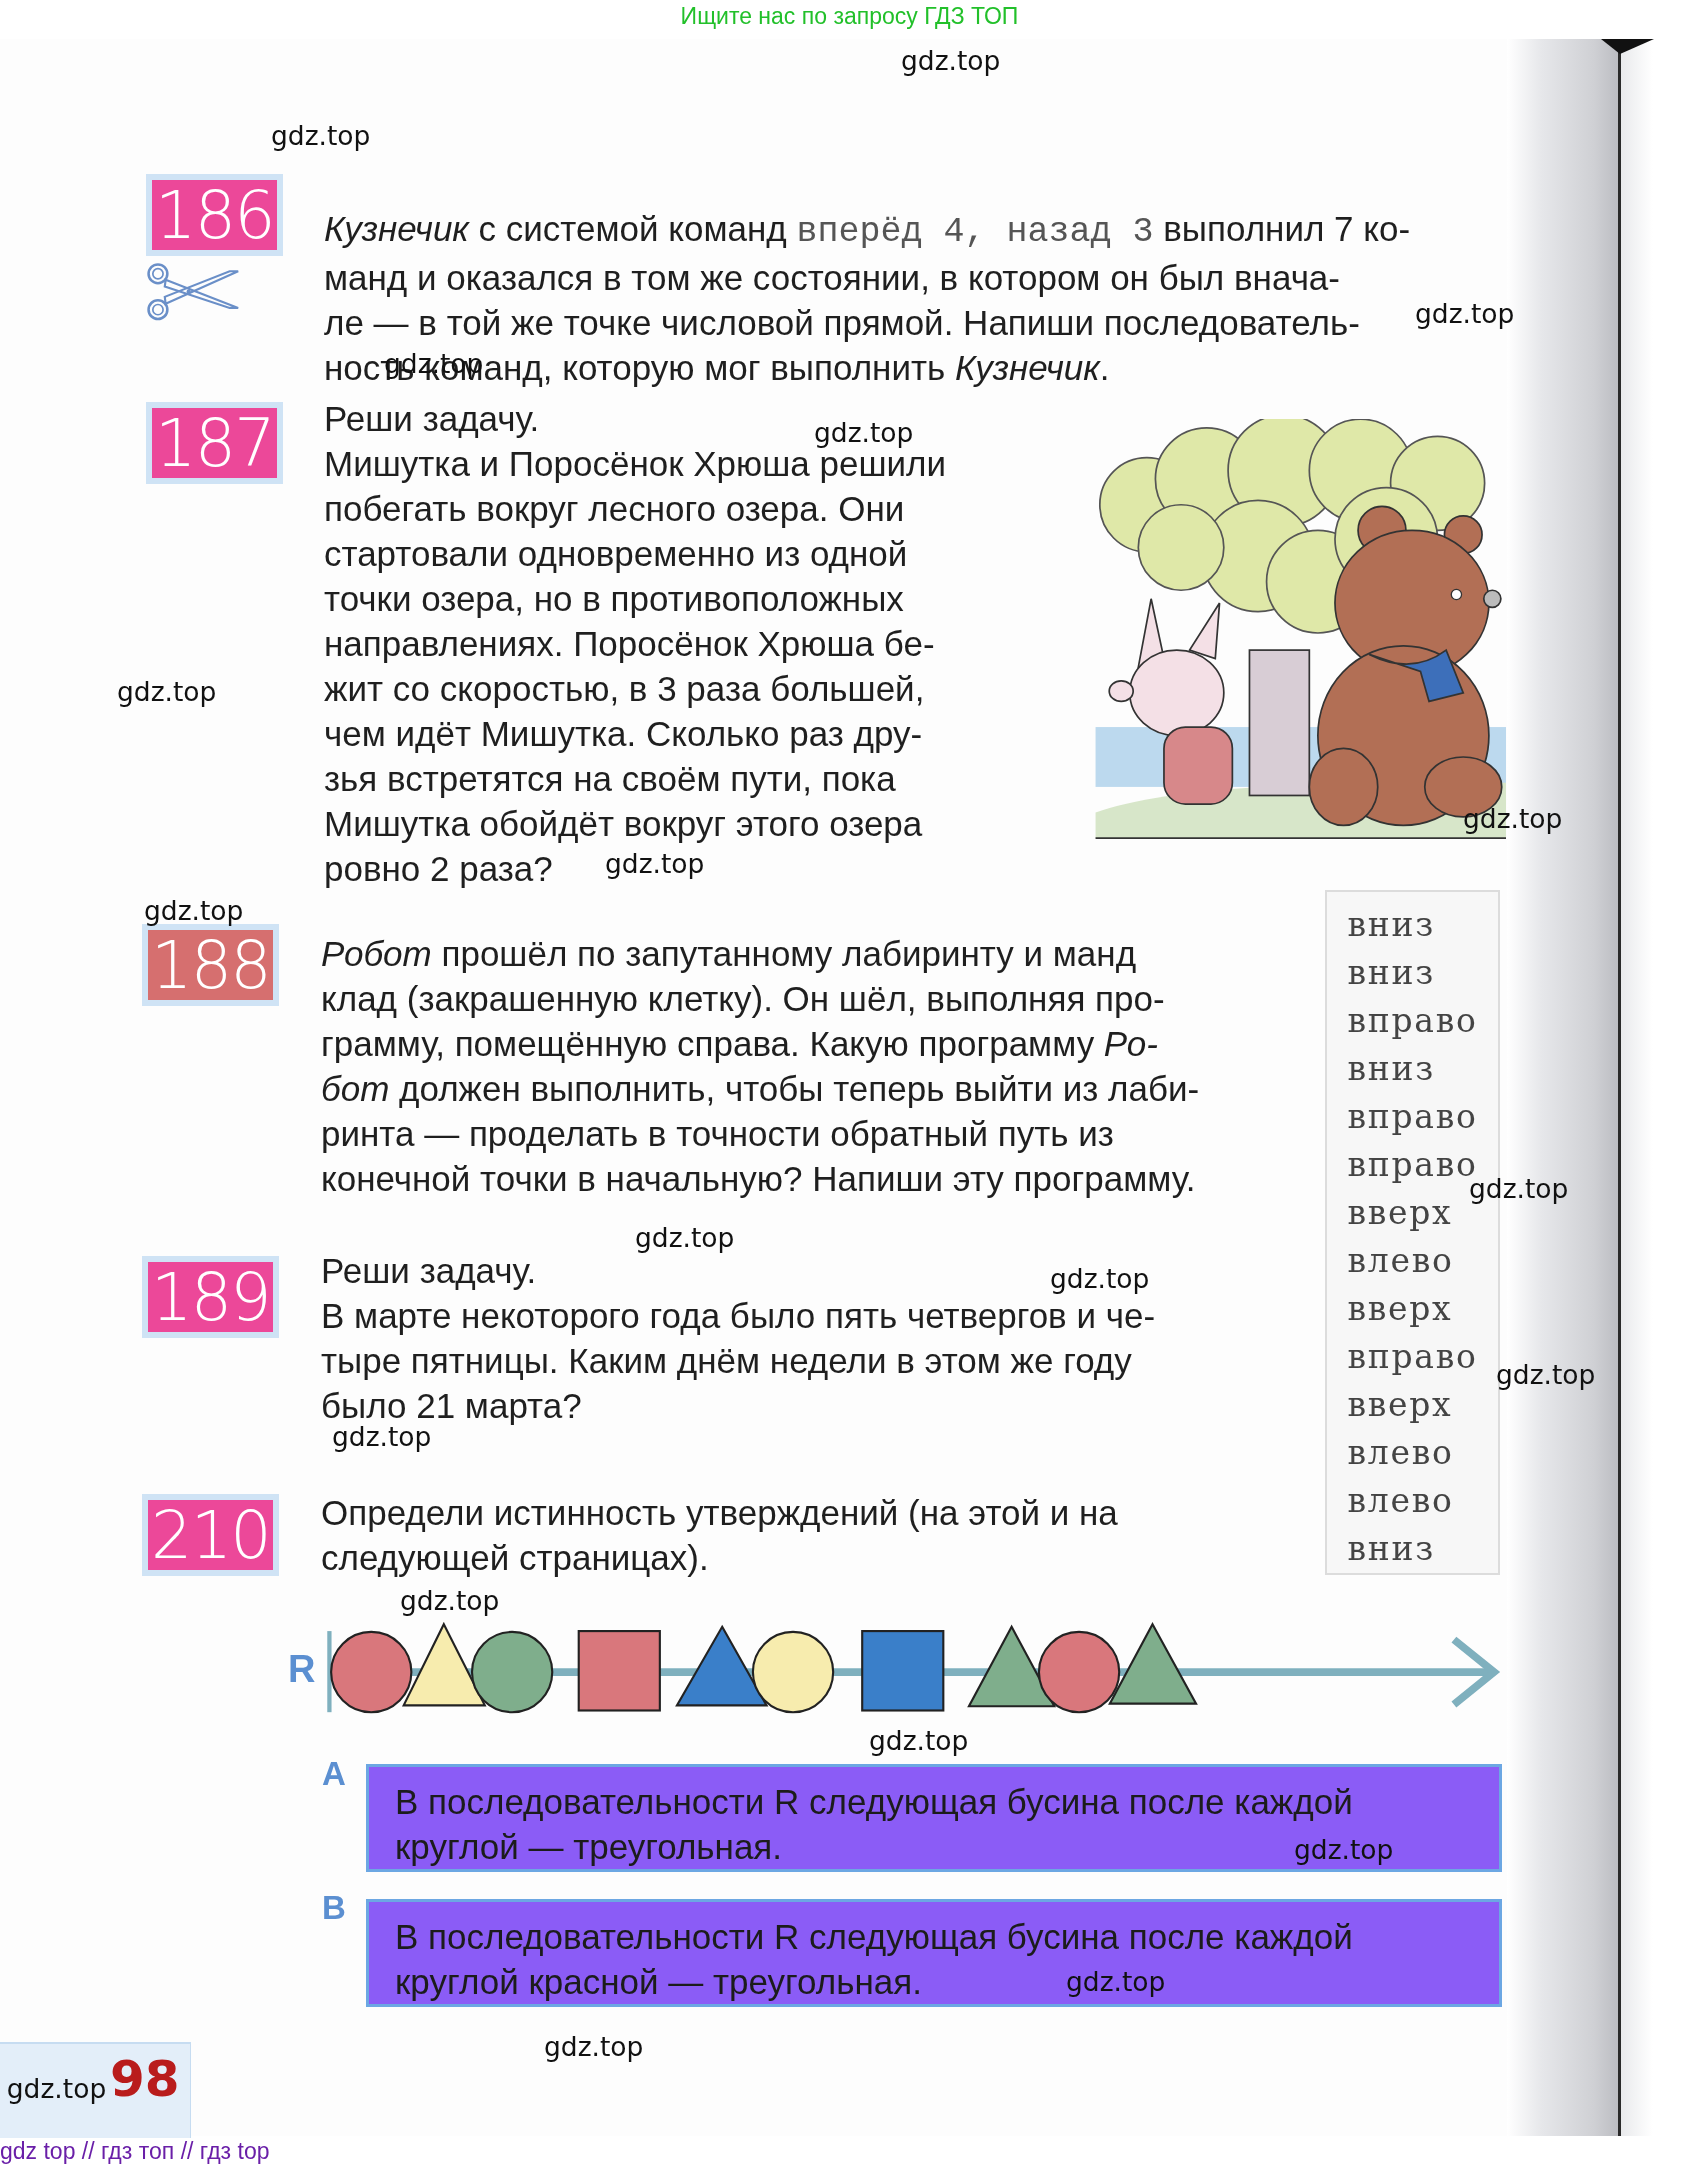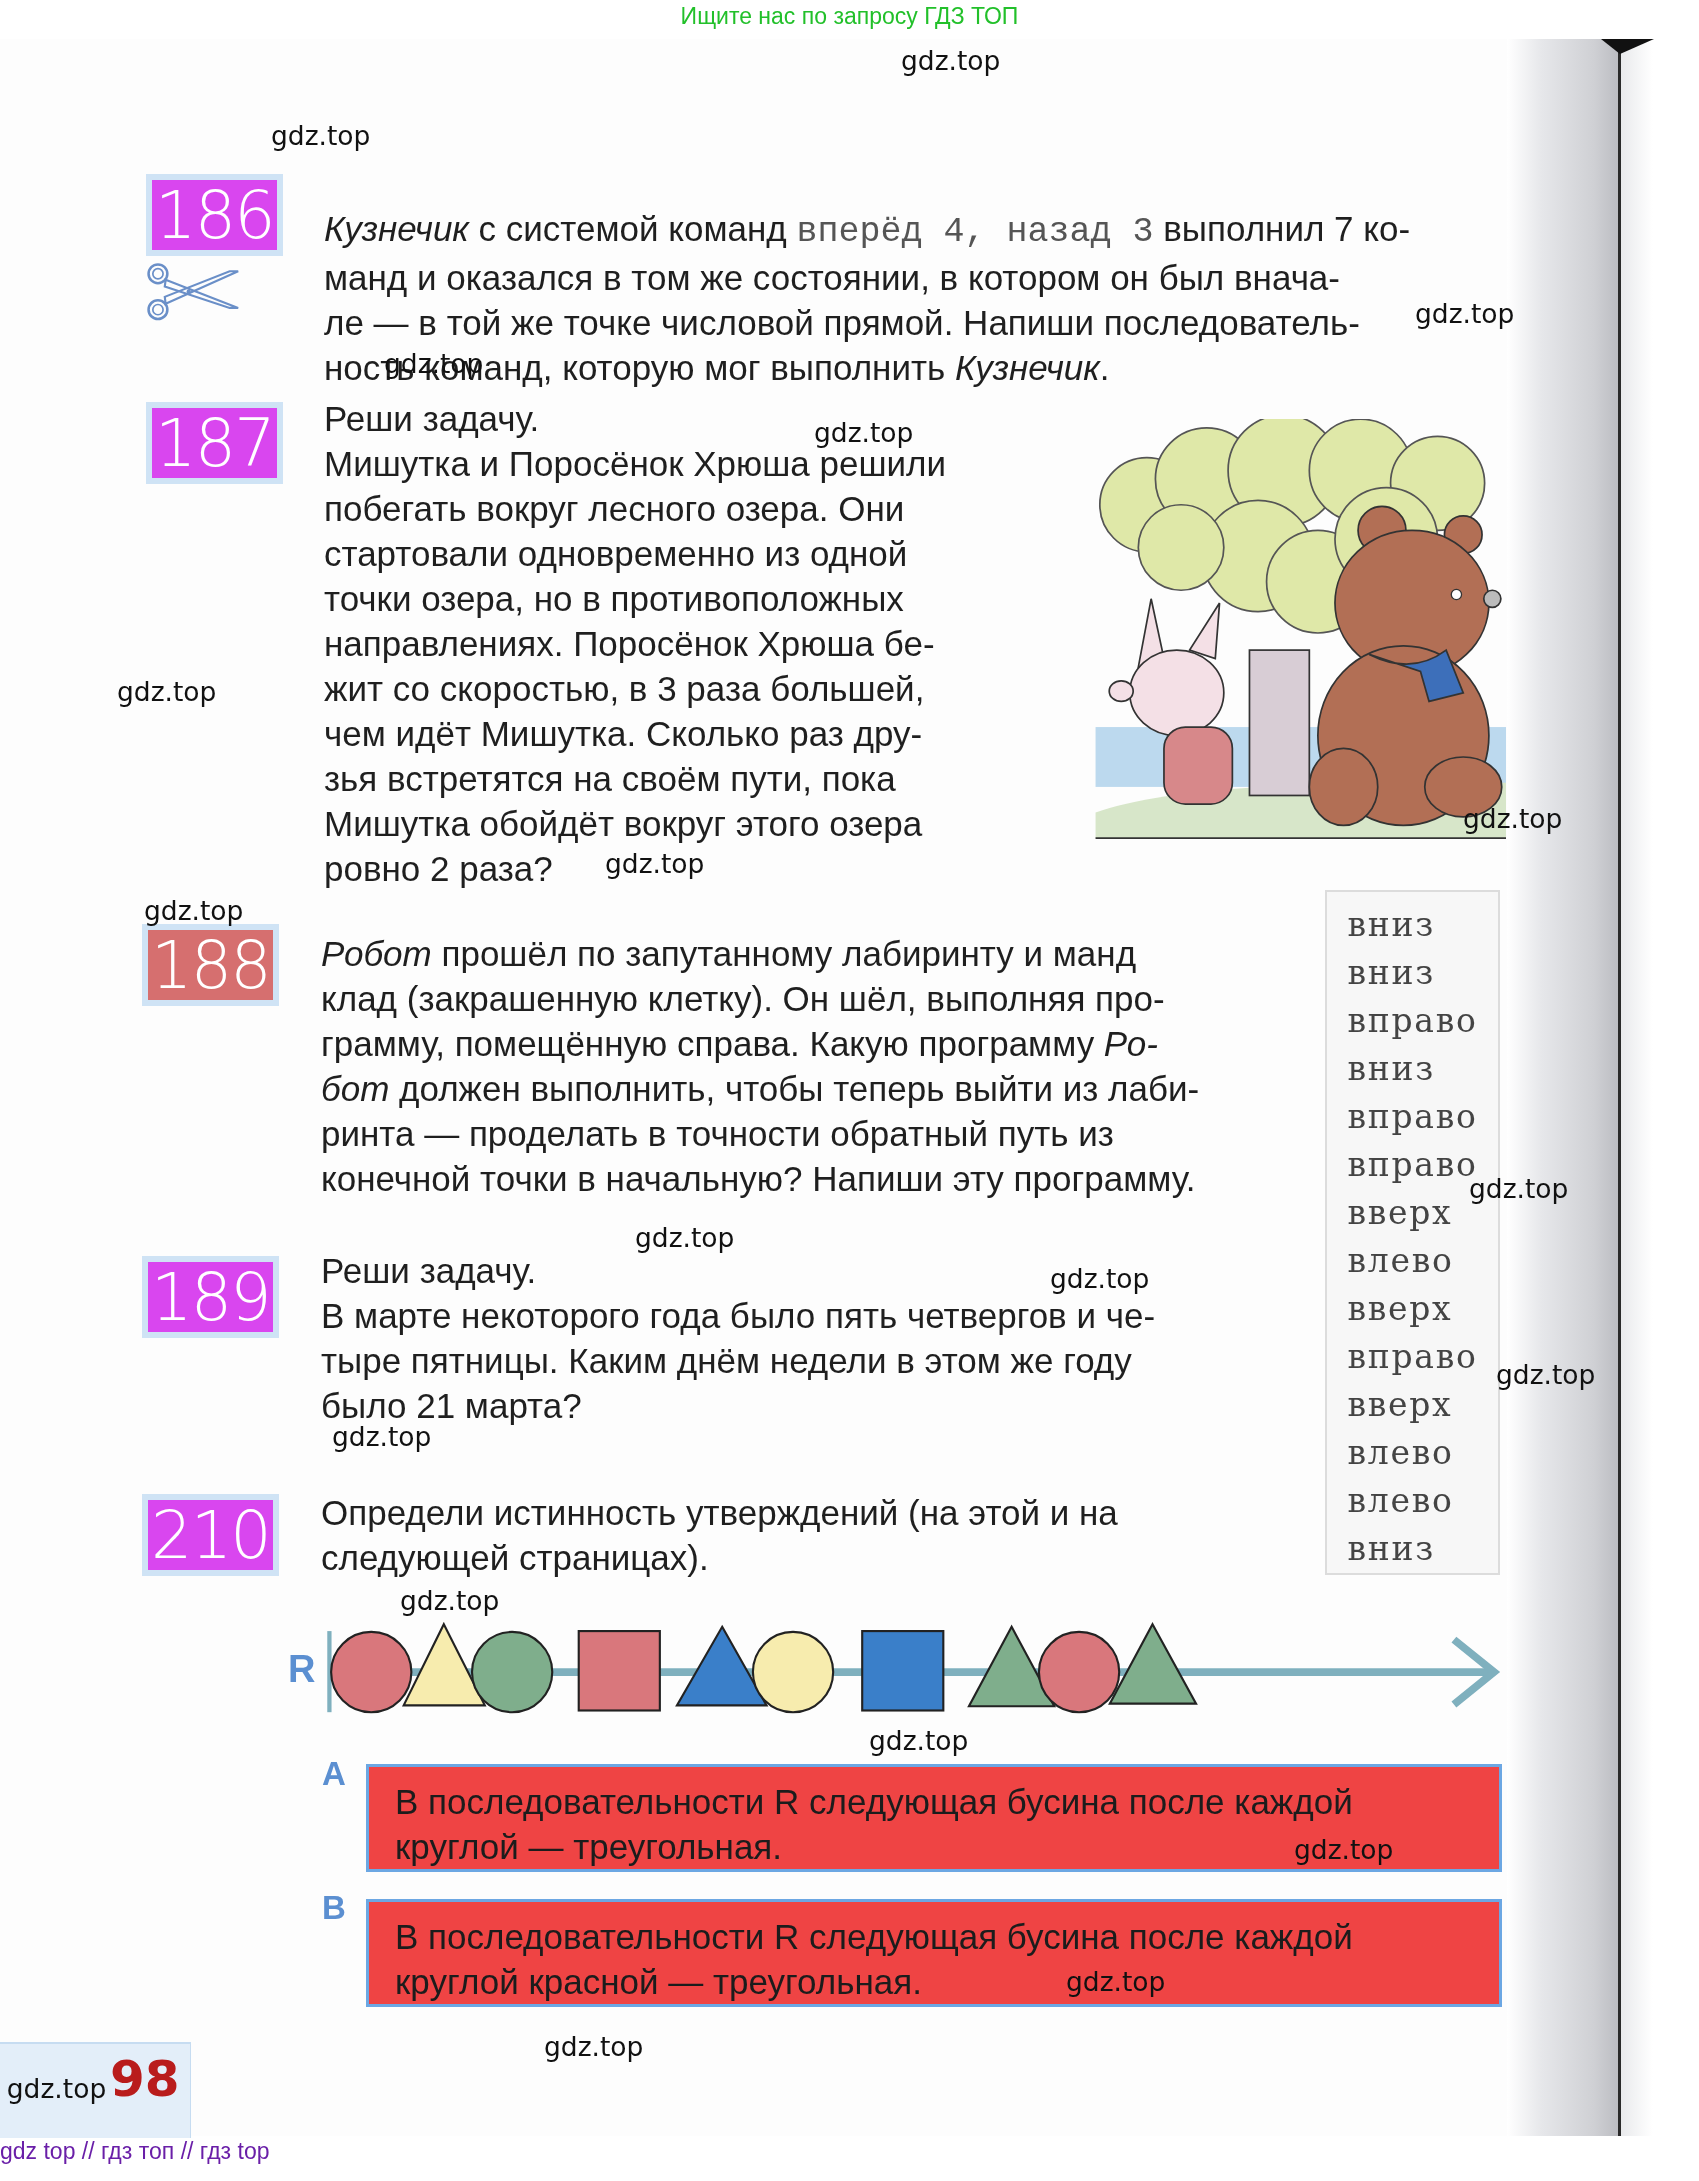--- a/index.html
+++ b/index.html
@@ -10,29 +10,29 @@
   .page { left:0; top:39px; width:1699px; height:2097px; background:#fdfdfd; }
   .shadow { left:1507px; top:39px; width:116px; height:2097px;
             background:linear-gradient(90deg,#ffffff 0%,#e6e7ea 30%,#cfd0d4 75%,#b8b9be 100%); }
   .spine { left:1618px; top:39px; width:2.6px; height:2097px; background:#2a2a2a; }
   .rightpage { left:1621px; top:39px; width:79px; height:2097px; background:linear-gradient(90deg,#e9eaec,#ffffff 40%); }
   .corner { left:1601px; top:39px; width:0; height:0; border-left:19px solid transparent; border-right:34px solid transparent; border-top:15.4px solid #111; }
   .wm { color:#111; font-size:26.5px; font-family:"DejaVu Sans", sans-serif; white-space:nowrap; }
   .badge { width:137px; height:82px; background:#cfe3f5; display:flex; align-items:center; justify-content:center; }
   .badge-inner { width:125px; height:70px; display:flex; align-items:center; justify-content:center;
                  color:#fff; font-size:65px; font-family:"DejaVu Sans", sans-serif; font-weight:300; letter-spacing:-1.7px; }
-  .blue { background:#d946ef; }
+  .blue { background:#ec4899; }
   .red { background:#d66f6f; }
   .task-text { font-size:35px; line-height:45px; color:#1f1f1f; text-align:justify; }
   .task-text em { font-style:italic; }
   .mono-cmd { font-family:"Liberation Mono","DejaVu Sans Mono", monospace; color:#555; }
   .cmd-box { left:1325px; top:890px; width:175px; height:685px; border:2.6px solid #dcdcdc; background:#f7f7f7; padding:8.6px 0 0 20.5px; box-sizing:border-box; }
   .cmd { font-family:"DejaVu Serif","Liberation Serif", serif; font-size:33px; color:#444; line-height:48px; letter-spacing:1.7px; }
   .stmt-label { color:#5b8fd1; font-weight:bold; font-size:33px; }
-  .stmt-box { border:3.4px solid #6ca7e3; background:#ef4444; box-sizing:border-box; padding:12px 26px; font-size:35px; line-height:45px; text-align:justify; }
+  .stmt-box { border:3.4px solid #6ca7e3; background:#8b5cf6; box-sizing:border-box; padding:12px 26px; font-size:35px; line-height:45px; text-align:justify; }
   .pagenum-box { left:0; top:2042px; width:190px; height:94px; background:#e3eef9; border-top:2.6px solid #c6dcf1; border-right:1.7px solid #c6dcf1; }
   .pagenum { left:110px; top:2050px; font-size:50px; font-weight:bold; font-family:"DejaVu Sans", sans-serif; color:#b91c1c; }
   .footer { left:0; top:2138px; width:1670px; text-align:left; color:#6a1fa8; font-size:23px; }
 </style>
 </head>
 <body>
 
 <div class="abs banner-top">Ищите нас по запросу ГДЗ ТОП</div>
 
 <div class="abs page"></div>

